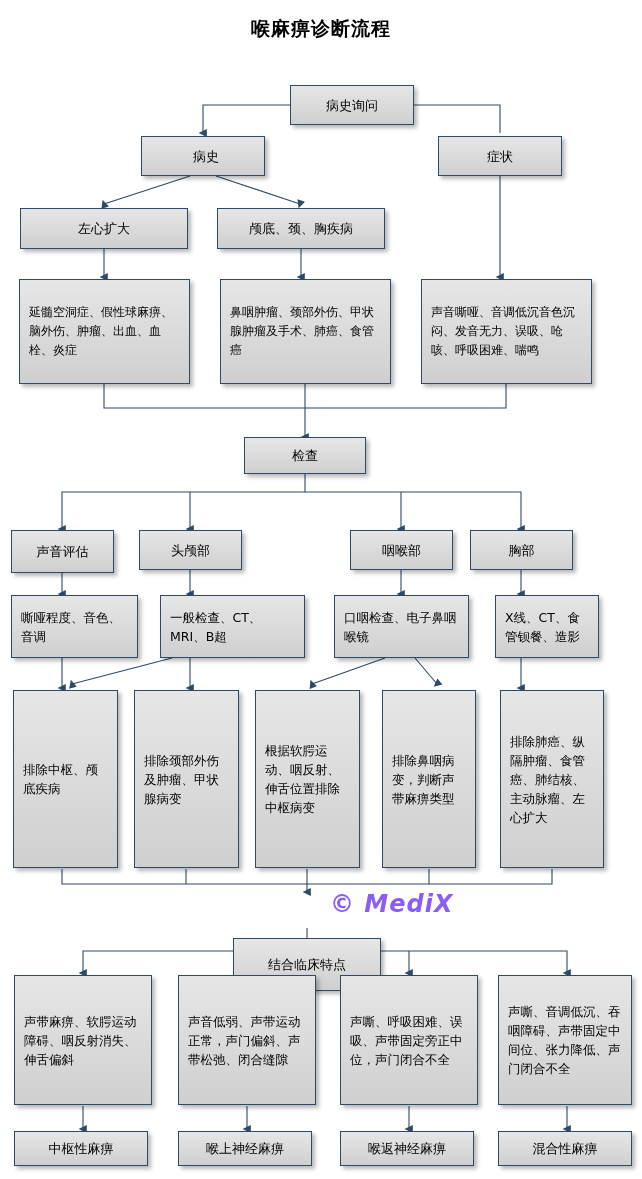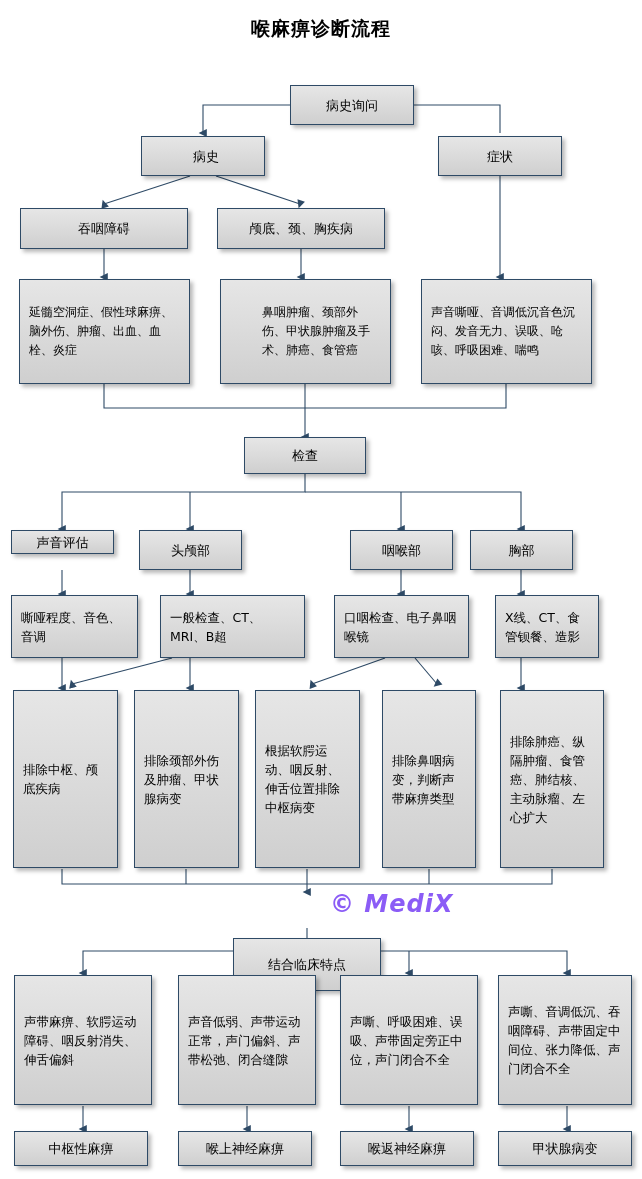--- a/index.html
+++ b/index.html
@@ -112,41 +112,41 @@
   </div>
 
   <div class="node center" style="left:141px;top:136px;width:124px;height:40px;padding-left:6px;">
     <span class="txt t1">病史</span>
   </div>
   <div class="node center" style="left:438px;top:136px;width:124px;height:40px;">
     <span class="txt t1">症状</span>
   </div>
 
   <div class="node center" style="left:20px;top:208px;width:168px;height:41px;">
-    <span class="txt t1">吞咽障碍</span>
+    <span class="txt t1">左心扩大</span>
   </div>
   <div class="node center" style="left:217px;top:208px;width:168px;height:41px;">
     <span class="txt t1">颅底、颈、胸疾病</span>
   </div>
 
   <div class="node left" style="left:19px;top:279px;width:171px;height:105px;">
     <span class="txt t2">延髓空洞症、假性球麻痹、脑外伤、肿瘤、出血、血栓、炎症</span>
   </div>
-  <div class="node left" style="left:220px;top:279px;width:171px;height:105px;padding-left:32px;">
+  <div class="node left" style="left:220px;top:279px;width:171px;height:105px;">
     <span class="txt t2">鼻咽肿瘤、颈部外伤、甲状腺肿瘤及手术、肺癌、食管癌</span>
   </div>
   <div class="node left" style="left:421px;top:279px;width:171px;height:105px;align-items:center;">
     <span class="txt t2">声音嘶哑、音调低沉音色沉闷、发音无力、误吸、呛咳、呼吸困难、喘鸣</span>
   </div>
 
   <div class="node center" style="left:244px;top:437px;width:122px;height:37px;">
     <span class="txt t1">检查</span>
   </div>
 
-  <div class="node center" style="left:11px;top:530px;width:103px;height:24px;">
+  <div class="node center" style="left:11px;top:530px;width:103px;height:43px;">
     <span class="txt t1">声音评估</span>
   </div>
   <div class="node center" style="left:139px;top:530px;width:103px;height:40px;">
     <span class="txt t1">头颅部</span>
   </div>
   <div class="node center" style="left:350px;top:530px;width:103px;height:40px;">
     <span class="txt t1">咽喉部</span>
   </div>
   <div class="node center" style="left:470px;top:530px;width:103px;height:40px;">
     <span class="txt t1">胸部</span>
@@ -202,16 +202,16 @@
   <div class="node center" style="left:14px;top:1131px;width:134px;height:35px;">
     <span class="txt t1">中枢性麻痹</span>
   </div>
   <div class="node center" style="left:178px;top:1131px;width:134px;height:35px;">
     <span class="txt t1">喉上神经麻痹</span>
   </div>
   <div class="node center" style="left:340px;top:1131px;width:134px;height:35px;">
     <span class="txt t1">喉返神经麻痹</span>
   </div>
   <div class="node center" style="left:498px;top:1131px;width:134px;height:35px;">
-    <span class="txt t1">甲状腺病变</span>
+    <span class="txt t1">混合性麻痹</span>
   </div>
 
 </div>
 
 </body></html>

